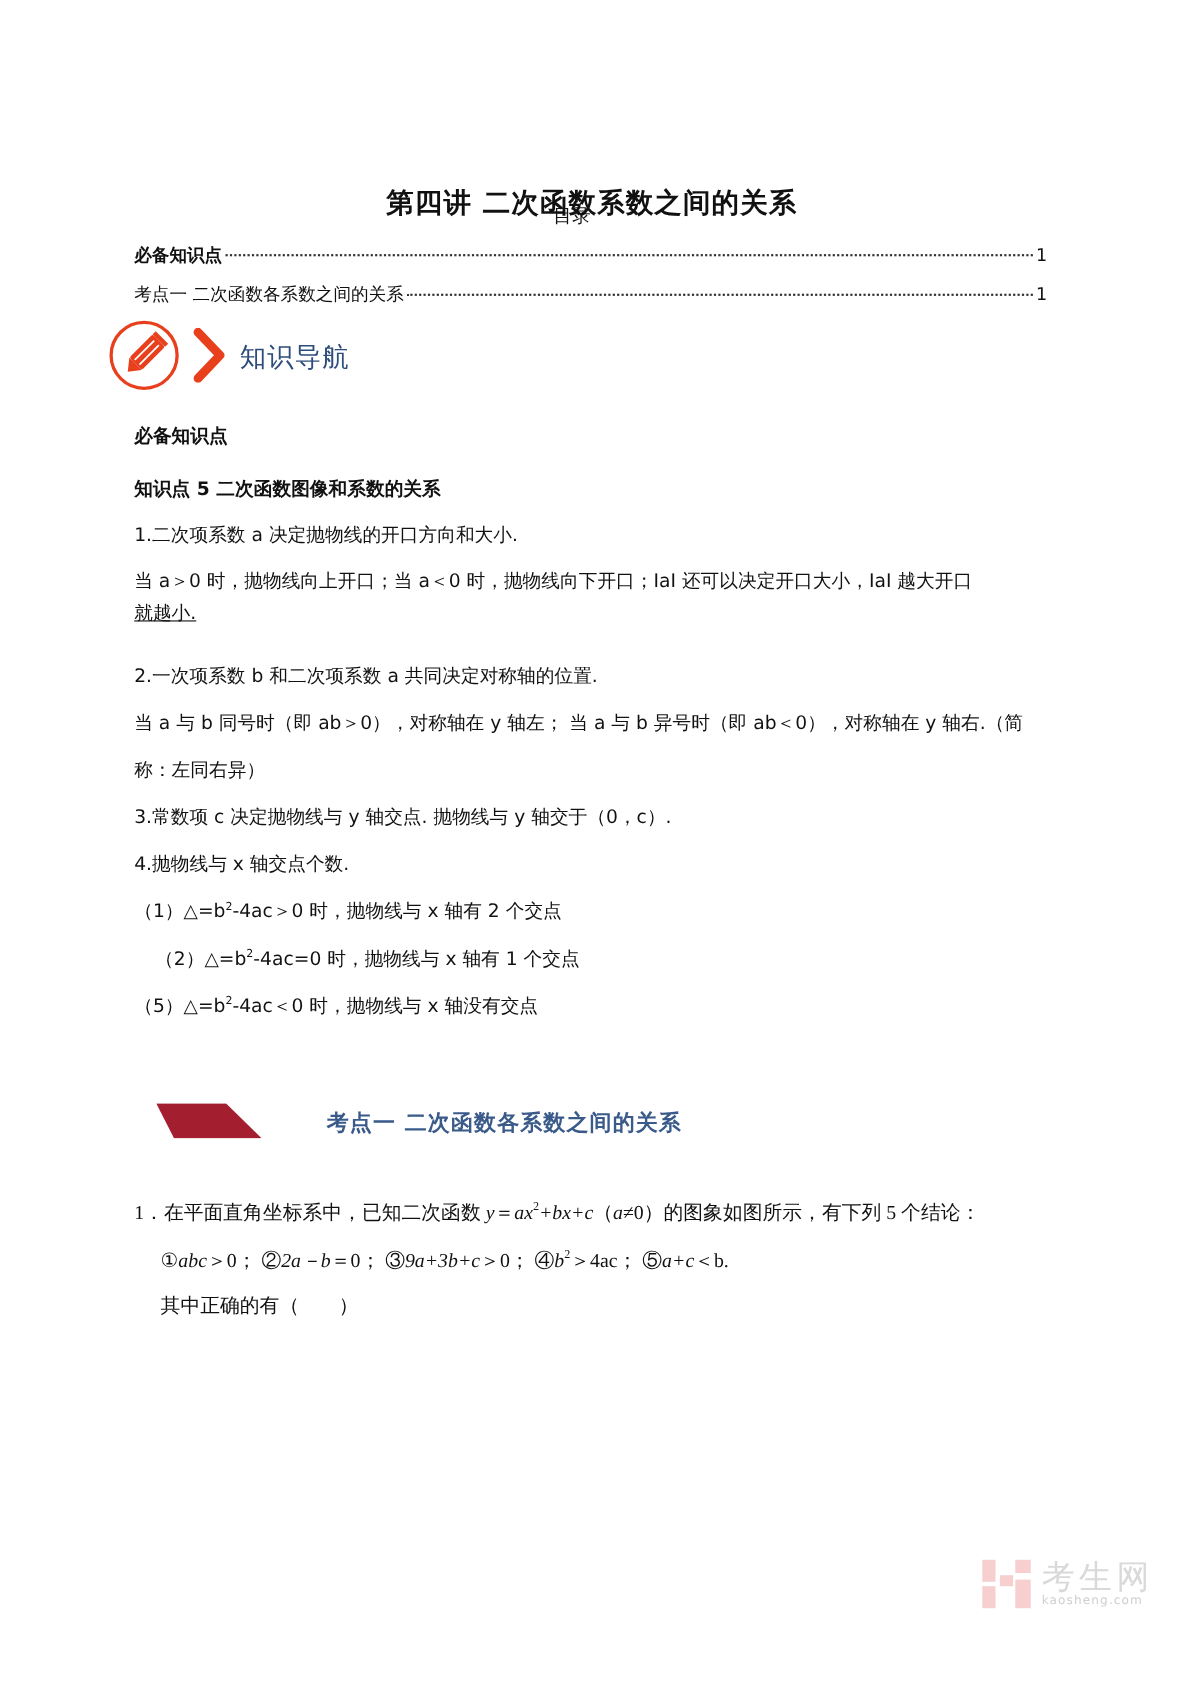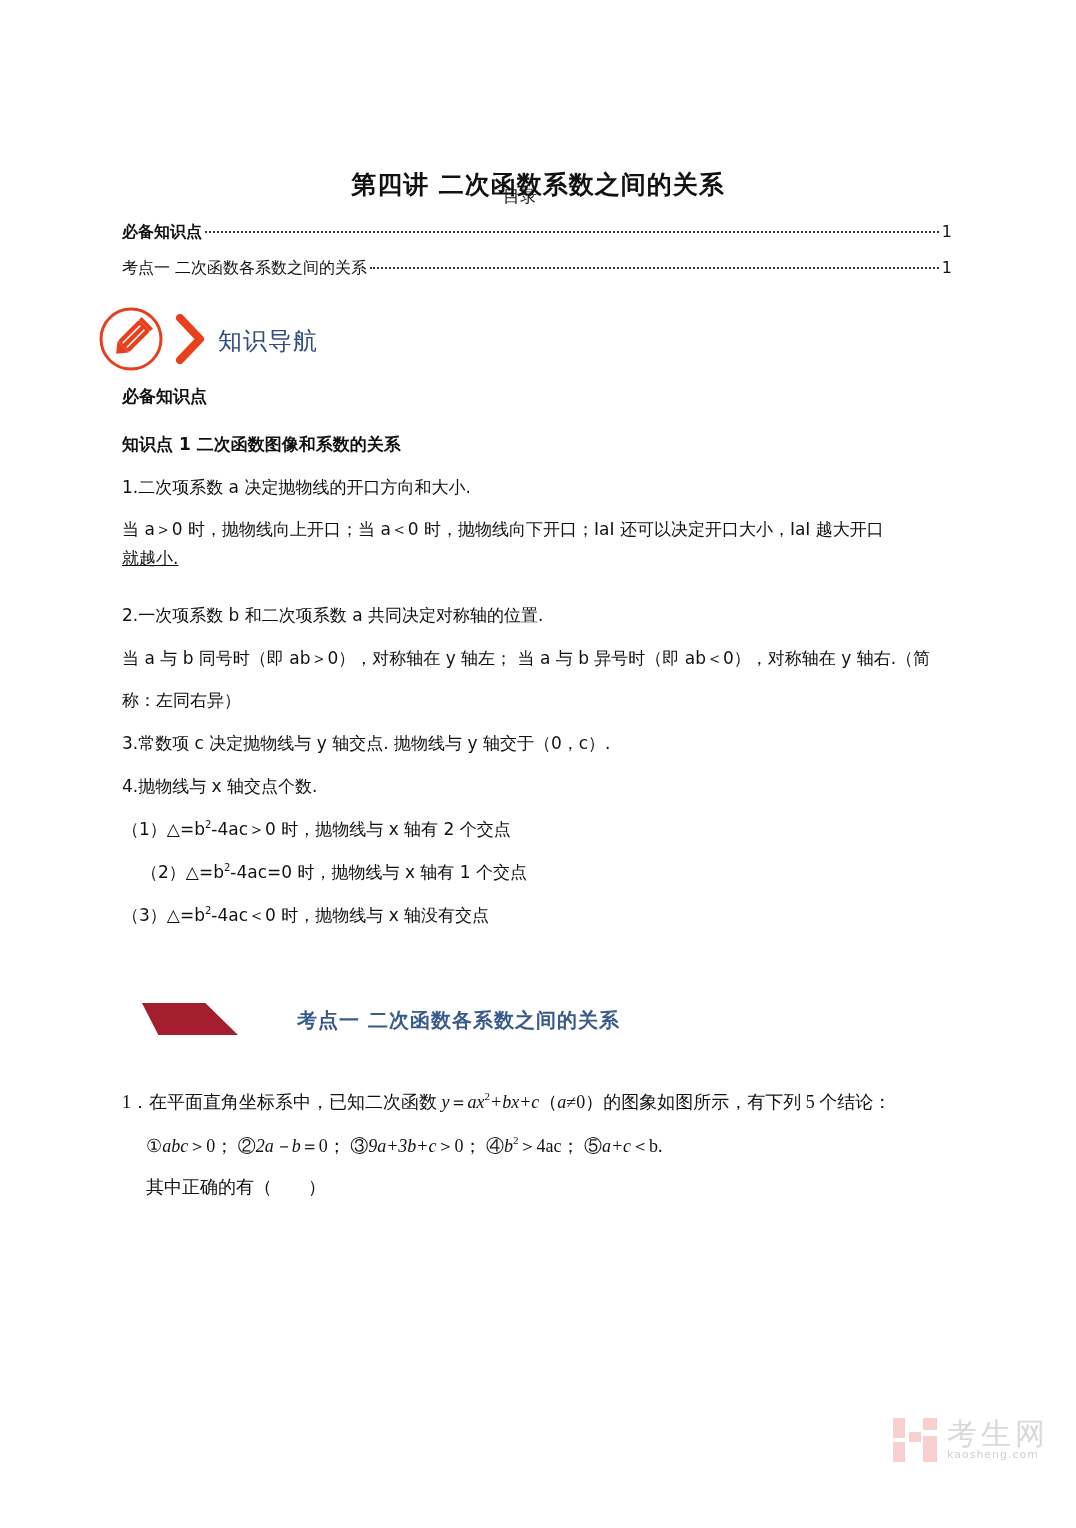--- a/index.html
+++ b/index.html
@@ -4,21 +4,21 @@
 <style>
   html, body { margin: 0; padding: 0; background: #ffffff; }
   body { width: 1076px; height: 1528px; position: relative; overflow: hidden;
          font-family: "DejaVu Sans", "Liberation Sans", sans-serif; color: #111; }
   .abs { position: absolute; }
   .title { left: 0; width: 1076px; top: 136px; text-align: center; font-size: 25px; font-weight: bold; letter-spacing: 1px; margin-top: 32px; }
   .toc-head { left: 0; width: 1040px; top: 185px; text-align: center; font-size: 17px; }
   .toc-row { left: 122px; width: 830px; display: flex; align-items: baseline; font-size: 16px; }
   .toc-row .dots { flex: 1; border-bottom: 2px dotted #333; margin: 0 3px; transform: translateY(-4px); }
   .toc-row.bold .lbl { font-weight: bold; }
-  .nav-banner { left: 98px; top: 308px; height: 66px; display: flex; align-items: center; }
+  .nav-banner { left: 98px; top: 292px; height: 66px; display: flex; align-items: center; }
   .nav-title { font-size: 24px; color: #2e4d7b; margin-left: 12px; letter-spacing: 1px; }
   .h-bold { left: 122px; font-size: 17px; font-weight: bold; }
   .p { left: 122px; width: 840px; font-size: 17px; line-height: 20px; white-space: nowrap; }
   .p sup { font-size: 10px; vertical-align: 7px; line-height: 0; }
   .sec-banner { left: 142px; top: 1003px; height: 32px; }
   .sec-shape { position: absolute; left: 0; top: 0; width: 96px; height: 32px; background: #a31f30;
                clip-path: polygon(0 0, 66% 0, 100% 100%, 17% 100%); }
   .sec-title { position: absolute; left: 155px; top: 4px; font-size: 20px; font-weight: bold; color: #3a5a8a; white-space: nowrap; letter-spacing: 1px; }
   .q { left: 122px; font-family: "Liberation Serif", "DejaVu Serif", serif; font-size: 18px; white-space: nowrap; }
   .q i { font-style: italic; }
@@ -61,39 +61,39 @@
   </span>
   <span style="margin-left:10px;">
     <svg width="32" height="50" viewBox="0 0 32 50">
       <polyline points="6,4 26,25 6,46" fill="none" stroke="#e8401c" stroke-width="8" stroke-linecap="round" stroke-linejoin="round"></polyline>
     </svg>
   </span>
   <span class="nav-title">知识导航</span>
 </div>
 
 <div class="abs h-bold" style="top:385px;">必备知识点</div>
-<div class="abs h-bold" style="top:433px;">知识点 1    二次函数图像和系数的关系</div>
+<div class="abs h-bold" style="top:433px;">知识点 5    二次函数图像和系数的关系</div>
 
 <div class="abs p" style="top:477px;">1.二次项系数 a 决定抛物线的开口方向和大小.</div>
 <div class="abs p" style="top:519px;">当 a＞0 时，抛物线向上开口；当 a＜0 时，抛物线向下开口；IaI 还可以决定开口大小，IaI 越大开口</div>
 <div class="abs p" style="top:548px;text-decoration:underline;">就越小.</div>
 <div class="abs p" style="top:605px;">2.一次项系数 b 和二次项系数 a 共同决定对称轴的位置.</div>
 <div class="abs p" style="top:648px;">当 a 与 b 同号时（即 ab＞0），对称轴在 y 轴左；  当 a 与 b 异号时（即 ab＜0），对称轴在 y 轴右.（简</div>
 <div class="abs p" style="top:690px;">称：左同右异）</div>
 <div class="abs p" style="top:733px;">3.常数项 c 决定抛物线与 y 轴交点.    抛物线与 y 轴交于（0，c）.</div>
 <div class="abs p" style="top:776px;">4.抛物线与 x 轴交点个数.</div>
 
 <div class="abs p" style="top:819px;">
   <span>（1）△=b</span><sup>2</sup><span>-4ac＞0 时，抛物线与 x 轴有 2 个交点</span>
 </div>
 <div class="abs p" style="top:862px;margin-left:19px;">
   <span>（2）△=b</span><sup>2</sup><span>-4ac=0 时，抛物线与 x 轴有 1 个交点</span>
 </div>
 <div class="abs p" style="top:905px;">
-  <span>（3）△=b</span><sup>2</sup><span>-4ac＜0 时，抛物线与 x 轴没有交点</span>
+  <span>（5）△=b</span><sup>2</sup><span>-4ac＜0 时，抛物线与 x 轴没有交点</span>
 </div>
 
 <div class="abs sec-banner">
   <div class="sec-shape"></div>
   <div class="sec-title">考点一  二次函数各系数之间的关系</div>
 </div>
 
 <div class="abs q" style="top:1090px;">
   <span>1．</span><span>在平面直角坐标系中，已知二次函数 </span><i>y</i><span>＝</span><i>ax</i><sup>2</sup><i>+bx+c</i><span>（</span><i>a</i><span>≠0）的图象如图所示，有下列 5 个结论：</span>
 </div>

